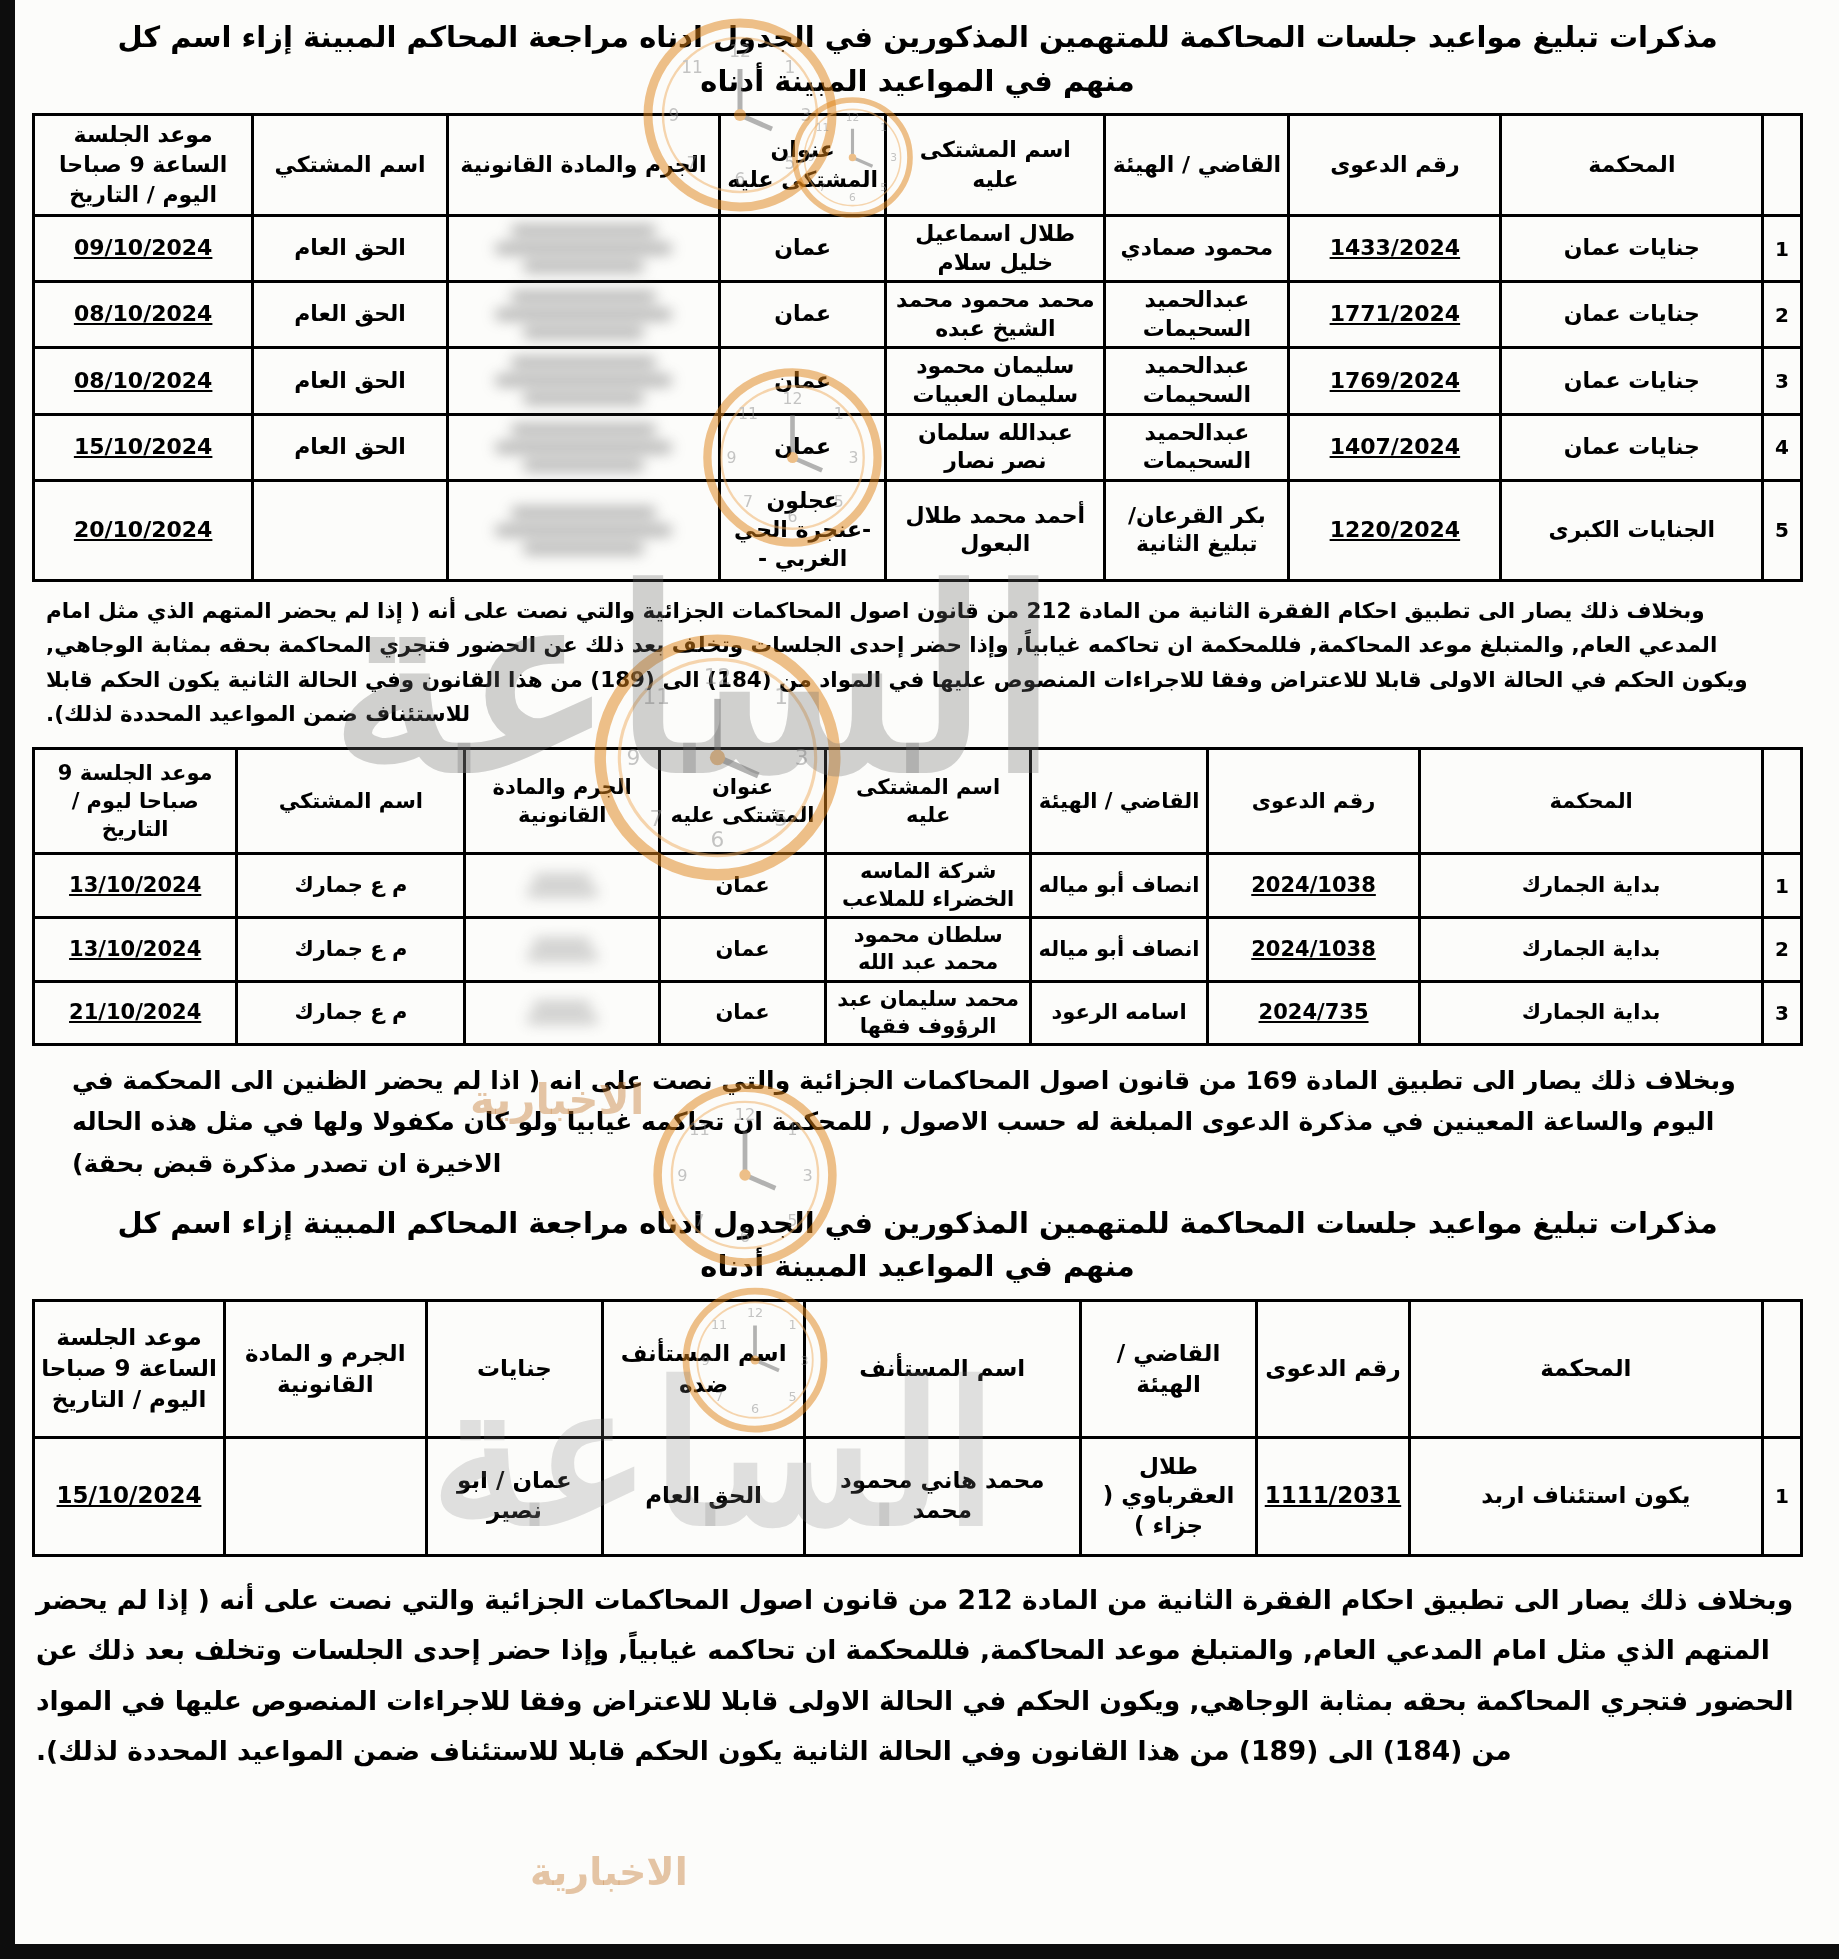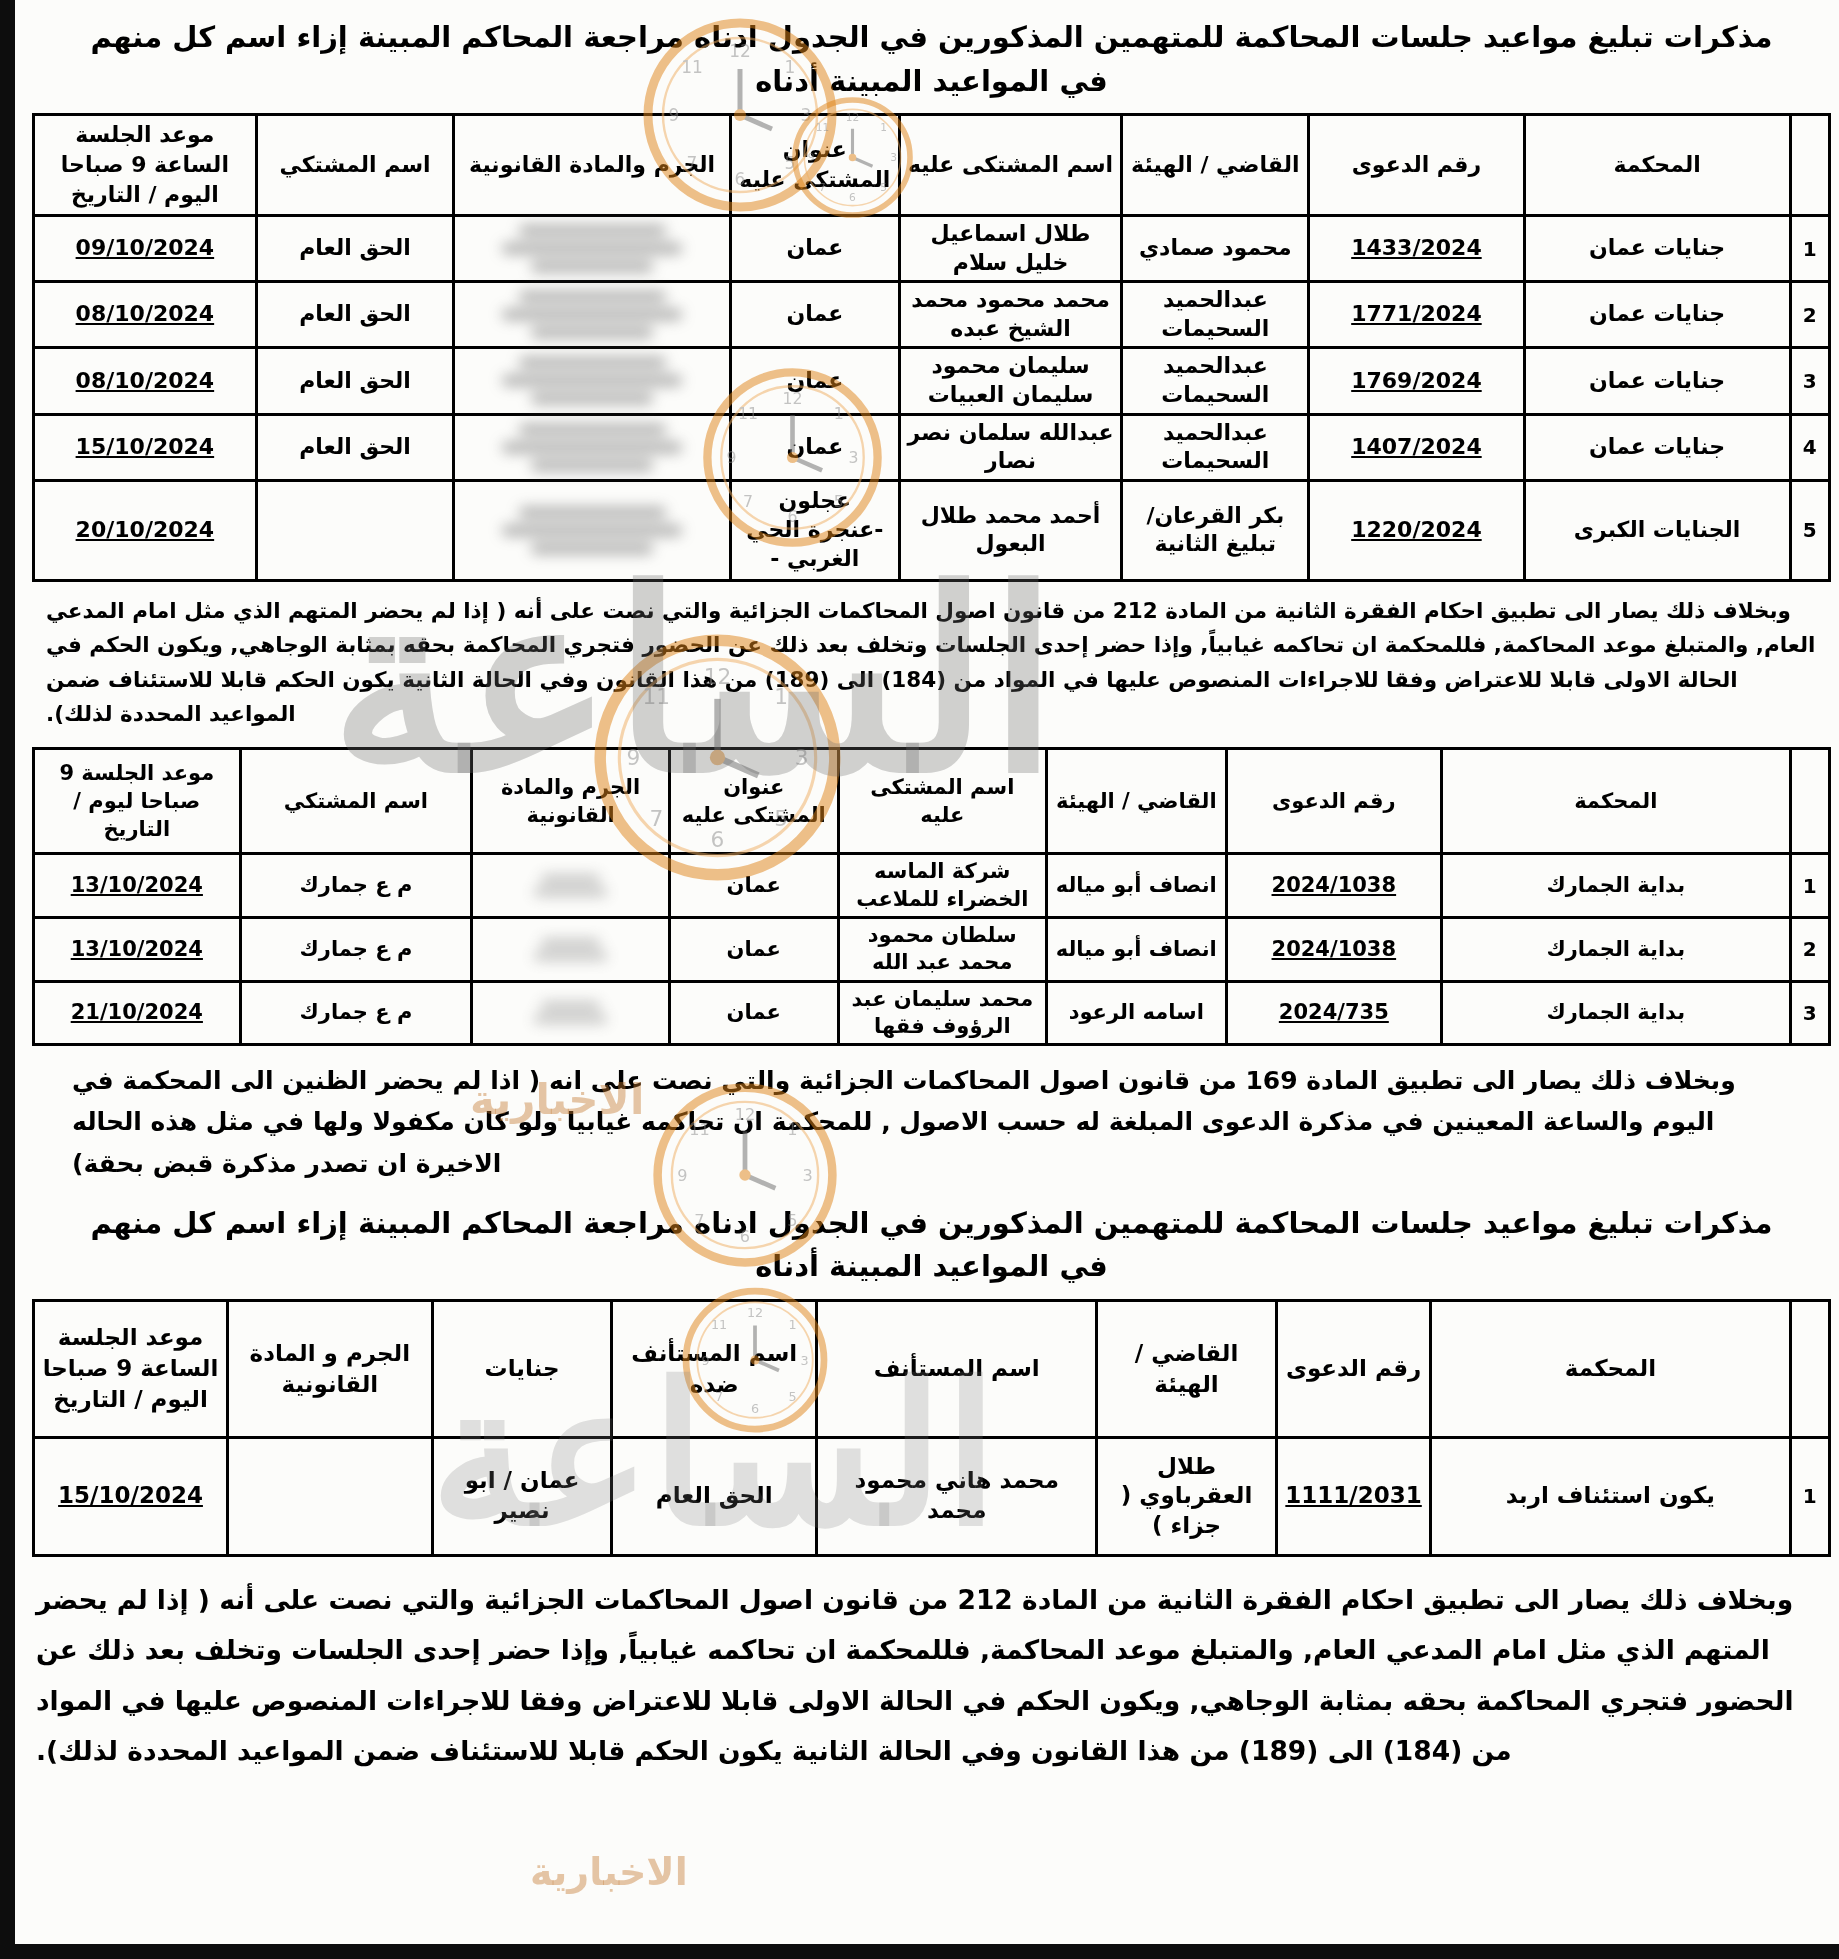--- a/index.html
+++ b/index.html
@@ -5,21 +5,21 @@
   html,body{margin:0;padding:0;}
   body{
     width:1839px;height:1959px;position:relative;overflow:hidden;
     background:#fcfcfa;color:#000;direction:rtl;
     font-family:"DejaVu Sans",sans-serif;
   }
   
   .edge-left{position:absolute;top:0;left:0;width:15px;height:100%;background:#0d0d0d;z-index:6;}
   .edge-bottom{position:absolute;left:0;bottom:0;width:100%;height:15px;background:#0d0d0d;z-index:6;}
 
-  .content{position:absolute;top:8px;right:8px;left:32px;z-index:2;}
+  .content{position:absolute;top:8px;right:36px;left:32px;z-index:2;}
 
   .title{font-weight:bold;text-align:center;line-height:1.5;margin:8px 50px 10px;font-size:29px;}
   .title.big{font-size:32px;margin-top:18px;}
 
   table{width:100%;border-collapse:collapse;table-layout:fixed;background:transparent;}
   th,td{border:3px solid #000;text-align:center;vertical-align:middle;font-weight:bold;padding:3px 6px;word-wrap:break-word;}
   th{font-size:22px;line-height:1.35;}
   td{font-size:22px;line-height:1.3;}
   .t1 th{height:92px;}
   .t1 tbody tr{height:64px;}

